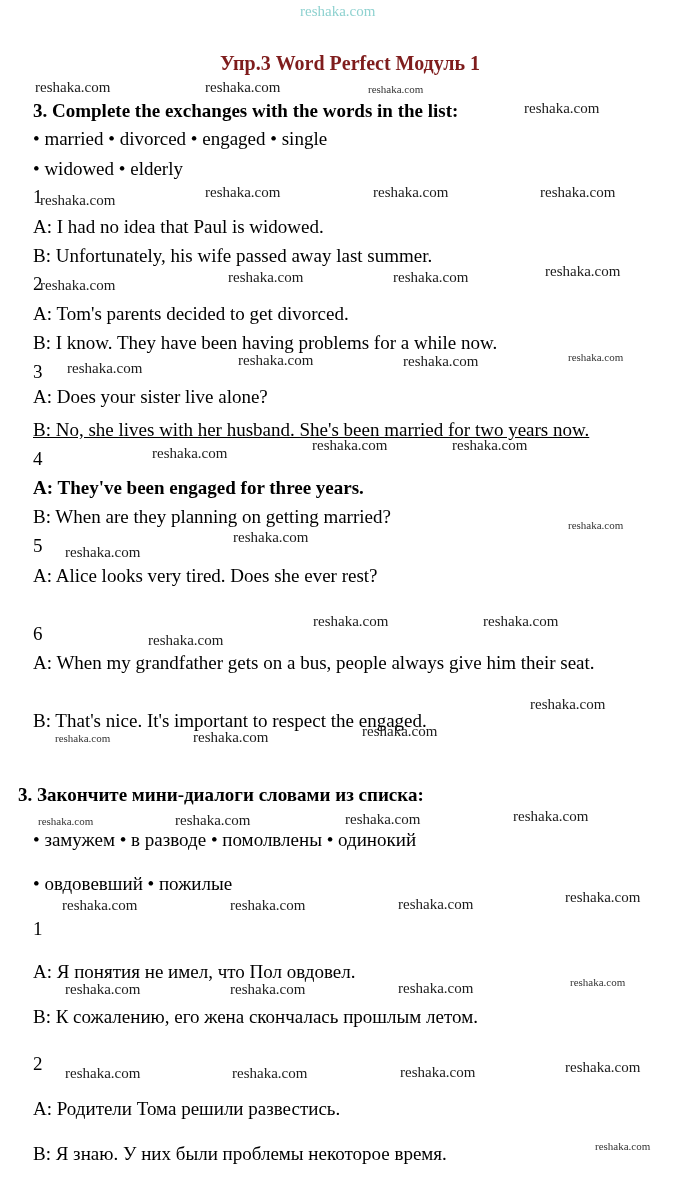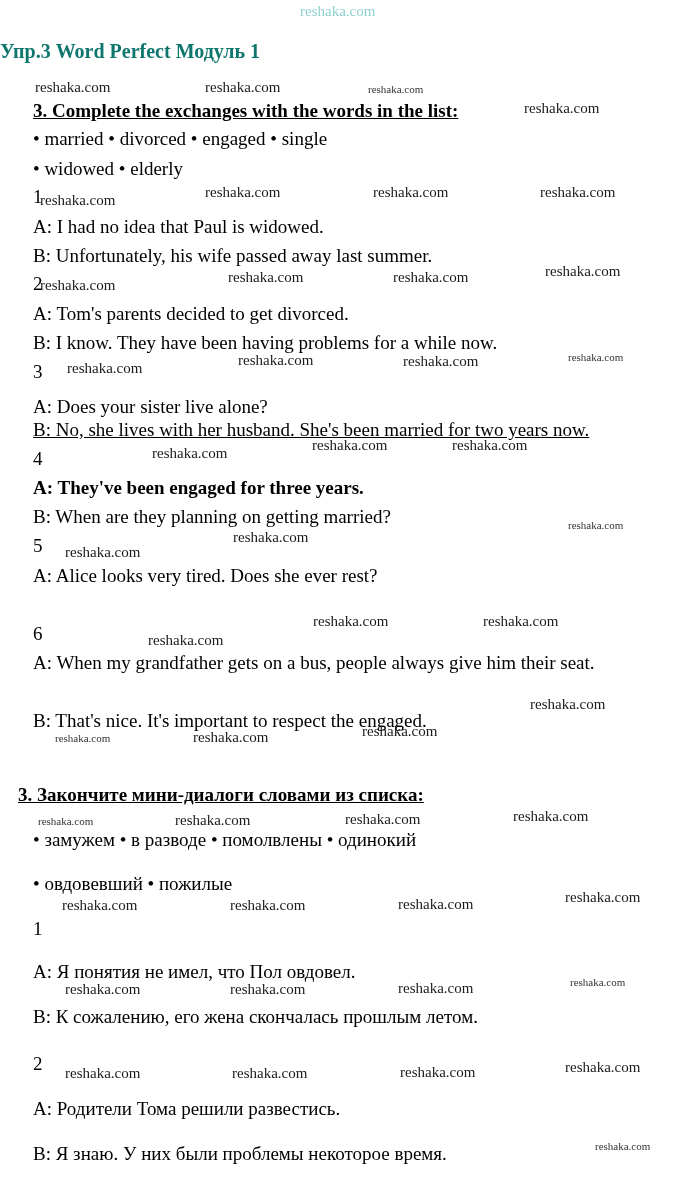--- a/index.html
+++ b/index.html
@@ -6,38 +6,39 @@
   .page{
     position:relative;
     width:700px;
     height:1199px;
     background:#ffffff;
     font-family:"Liberation Serif", serif;
     overflow:hidden;
   }
   .title{
     position:absolute;
-    top:40px; left:0;
+    top:52px; left:0;
     width:100%;
+    text-align:center;
     font-size:20px;
     font-weight:bold;
-    color:#0f766e;
+    color:#7f1d1d;
   }
   .line{
     position:absolute;
     font-size:19px;
     line-height:29px;
     color:#000;
     white-space:nowrap;
   }
   .line.wrap{
     white-space:normal;
     width:622px;
   }
-  .bold{font-weight:bold;text-decoration:underline;}
+  .bold{font-weight:bold;}
   .wm{
     position:absolute;
     font-size:15px;
     color:#1b1b1b;
     white-space:nowrap;
   }
   .wm.sm{font-size:11px;color:#333;}
   .wm.teal{color:#8fd2d0;}
 </style>
 </head>
@@ -113,21 +114,21 @@
 
   <div class="line" style="left:33px;top:182px;">1</div>
   <div class="line" style="left:33px;top:212px;">A: I had no idea that Paul is widowed.</div>
   <div class="line" style="left:33px;top:241px;">B: Unfortunately, his wife passed away last summer.</div>
 
   <div class="line" style="left:33px;top:269px;">2</div>
   <div class="line" style="left:33px;top:299px;">A: Tom's parents decided to get divorced.</div>
   <div class="line" style="left:33px;top:328px;">B: I know. They have been having problems for a while now.</div>
 
   <div class="line" style="left:33px;top:357px;">3</div>
-  <div class="line" style="left:33px;top:392px;">A: Does your sister live alone?</div>
+  <div class="line" style="left:33px;top:382px;">A: Does your sister live alone?</div>
   <div class="line" style="left:33px;top:415px;text-decoration:underline;">B: No, she lives with her husband. She's been married for two years now.</div>
 
   <div class="line" style="left:33px;top:444px;">4</div>
   <div class="line" style="left:33px;top:473px;font-weight:bold;">A: They've been engaged for three years.</div>
   <div class="line" style="left:33px;top:502px;">B: When are they planning on getting married?</div>
 
   <div class="line" style="left:33px;top:531px;">5</div>
   <div class="line" style="left:33px;top:561px;">A: Alice looks very tired. Does she ever rest?</div>
 
   <div class="line" style="left:33px;top:619px;">6</div>

